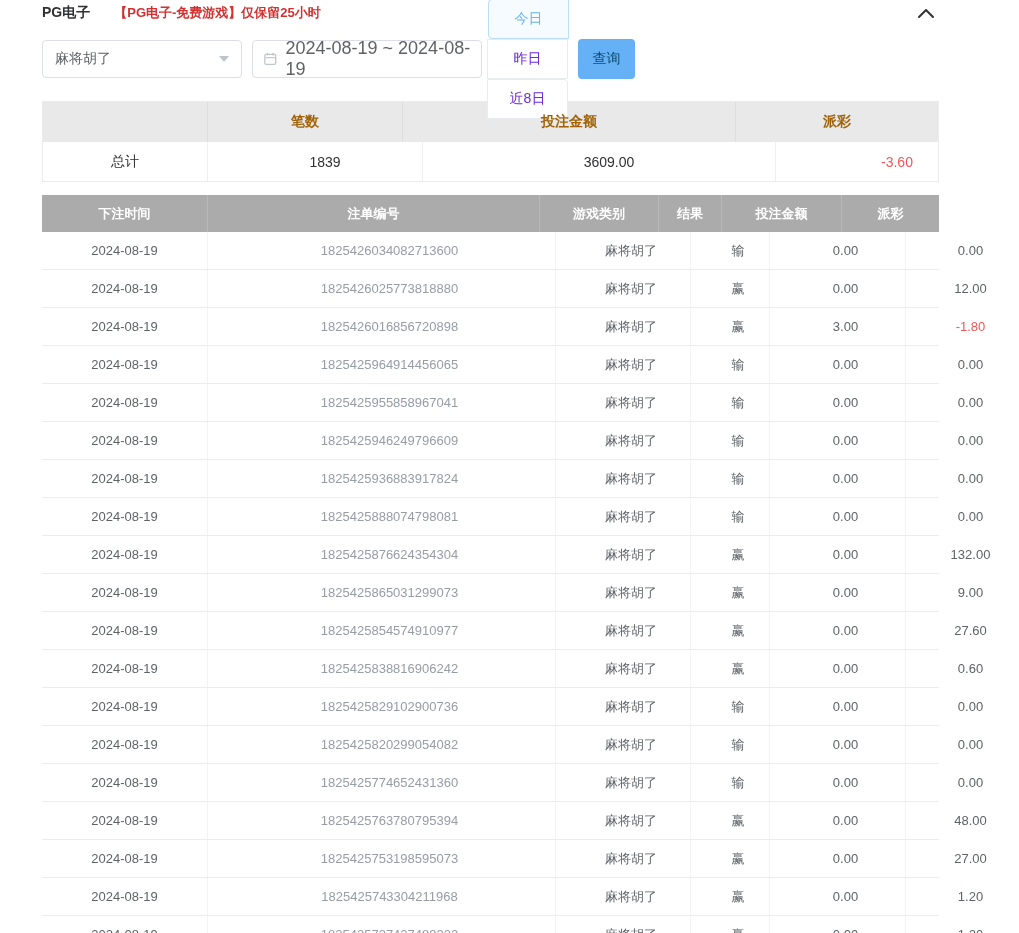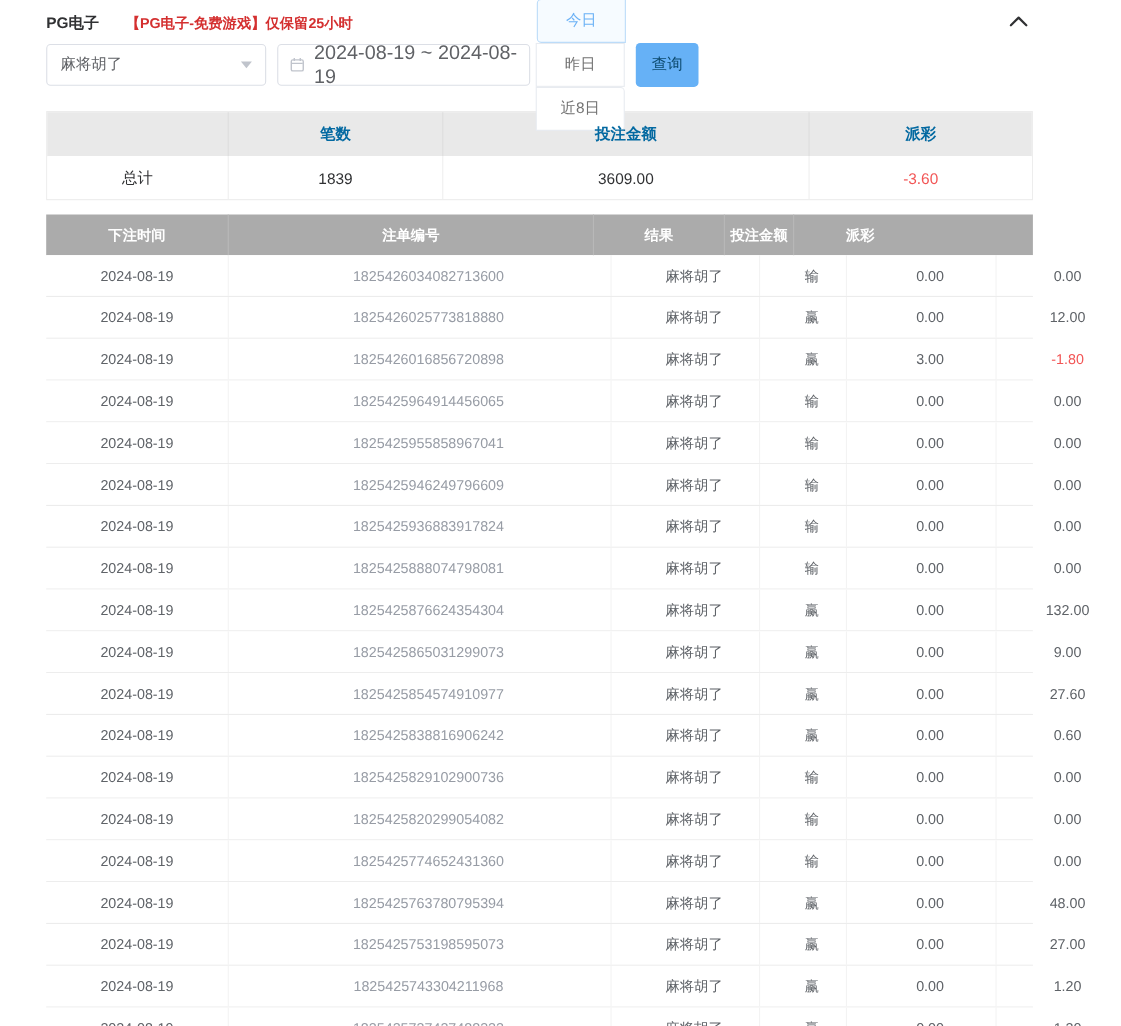--- a/index.html
+++ b/index.html
@@ -5,21 +5,21 @@
   * { box-sizing: border-box; }
   html, body { margin:0; padding:0; }
   body {
     width:1019px; height:933px; overflow:hidden;
     background:#fff; color:#606266;
     font-family:"Liberation Sans","DejaVu Sans",sans-serif;
   }
   .wrap { margin-left:42px; width:897px; }
 
   
-  .top { display:flex; align-items:flex-end; height:30px; padding-top:4px; }
+  .top { display:flex; align-items:flex-start; height:30px; padding-top:4px; }
   .title { font-size:14px; font-weight:bold; color:#303133; }
   .notice { margin-left:24px; font-size:13px; font-weight:bold; color:#d43030; }
   .collapse { margin-left:auto; cursor:pointer; display:flex; align-items:center; padding:4px; }
 
   
   .filters { display:flex; align-items:center; margin-top:9px; height:40px; }
   .select {
     width:200px; height:38px; border:1px solid #dcdfe6; border-radius:4px;
     display:flex; align-items:center; padding:0 12px; font-size:14px; color:#606266;
     cursor:pointer; background:#fff;
@@ -30,40 +30,40 @@
     border-top:6px solid #c0c4cc;
   }
   .datepicker {
     margin-left:10px; width:230px; height:38px; border:1px solid #dcdfe6; border-radius:4px;
     display:flex; align-items:center; padding:0 10px; gap:8px; font-size:18px; color:#606266;
     cursor:pointer; background:#fff;
   }
   .qgroup { display:flex; margin-left:6px;flex-direction:column; }
   .qbtn {
     width:81px; height:40px; background:#fff; border:1px solid #e8ebf0;
-    color:#737373; font-size:14px; margin-left:-1px; cursor:pointer; font-family:inherit;
+    color:#6d28d9; font-size:14px; margin-left:-1px; cursor:pointer; font-family:inherit;
   }
   .qbtn:first-child { margin-left:0; border-radius:4px 0 0 4px; }
   .qbtn:last-child { border-radius:0 4px 4px 0; }
   .qbtn.active { color:#6cb2f6; background:#f6fbff; border-color:#bcdcf9; position:relative; z-index:1; }
   .search-btn {
     margin-left:9px; width:57px; height:40px; background:#66b1f6; color:#0c4a6e;
     border:none; border-radius:4px; font-size:14px; cursor:pointer; font-family:inherit;
   }
 
   
   .summary { margin-top:22px; border:1px solid #ebebeb; }
   .s-head, .s-row { display:grid; grid-template-columns:165px 195px 333px 202px; }
   .s-head { background:#e9e9e9; height:40px; }
   .s-head > div {
     display:flex; align-items:center; justify-content:center;
-    font-size:14px; color:#0369a1; font-weight:600; border-right:1px solid #dedede;
+    font-size:14px; color:#a16207; font-weight:600; border-right:1px solid #dedede;
   }
   .s-head > div:last-child { border-right:none; }
-  .s-row { height:39px; background:#fff; }
+  .s-row { height:39px; background:#fff;gap:20px; }
   .s-row > div {
     display:flex; align-items:center; justify-content:center;
     font-size:14px; color:#303133; border-right:1px solid #efefef;
   }
   .s-row > div:last-child { border-right:none; }
 
   
   .table { margin-top:13px; }
   .t-head, .trow { display:grid; grid-template-columns:166px 332px 119px 63px 120px 97px; }
   .t-head { background:#ababab; height:37px; }
@@ -131,20 +131,21 @@
       <div>1839</div>
       <div>3609.00</div>
       <div class="neg">-3.60</div>
     </div>
   </div>
 
   <div class="table">
     <div class="t-head">
       <div>下注时间</div>
       <div>注单编号</div>
+      <div>游戏类别</div>
       <div>结果</div>
       <div>投注金额</div>
       <div>派彩</div>
     </div>
     <div>
   <div class="trow">
     <div class="c-date">2024-08-19</div>
     <div class="c-order">1825426034082713600</div>
     <div class="c-game">麻将胡了</div>
     <div class="c-result">输</div>

